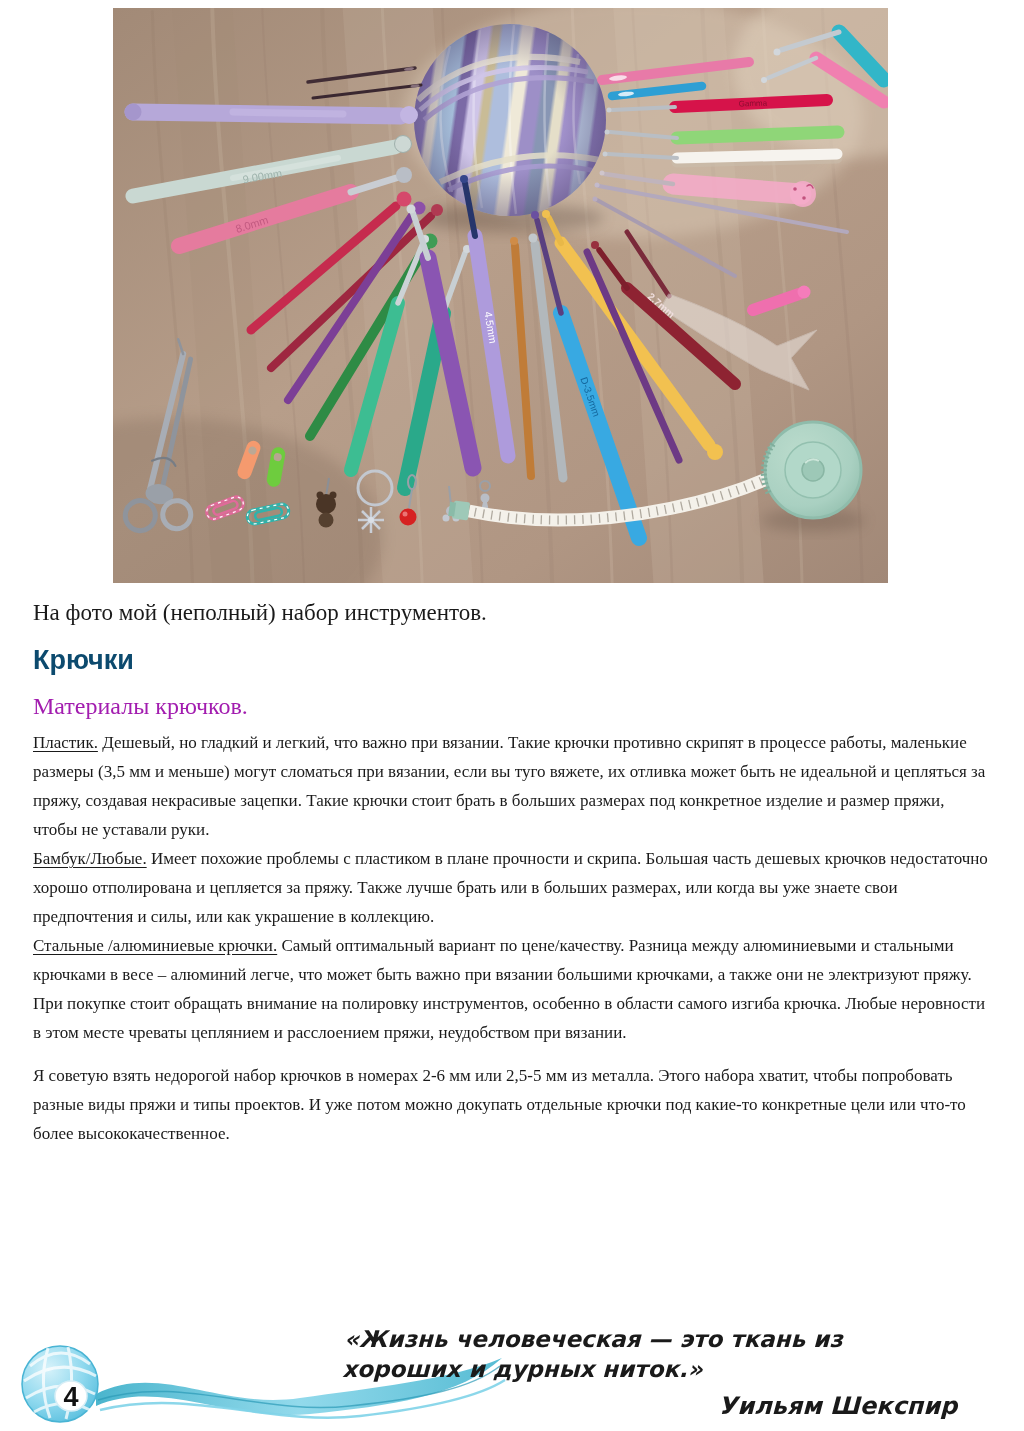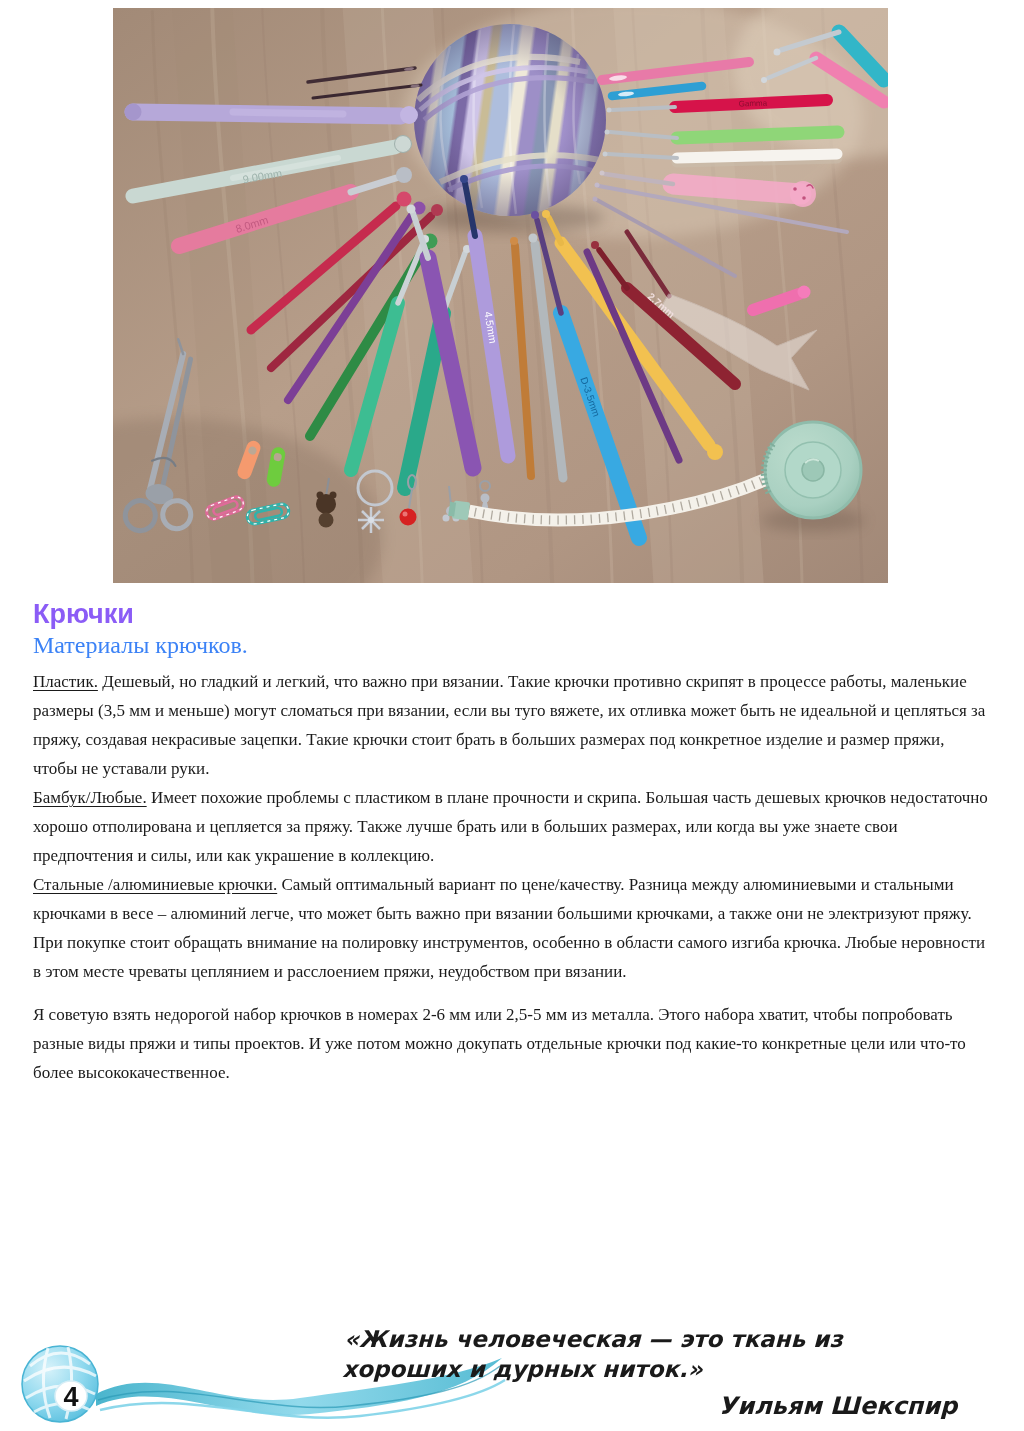--- a/index.html
+++ b/index.html
@@ -3,22 +3,22 @@
 <meta charset="utf-8">
 <style>
   html,body{margin:0;padding:0;}
   .page{position:relative;width:1024px;height:1431px;background:#ffffff;overflow:hidden;
         font-family:"Liberation Serif","DejaVu Serif",serif;color:#1a1a1a;}
   .photo-wrap{position:absolute;left:113px;top:8px;width:775px;height:575px;}
   .photo-wrap svg{display:block;width:100%;height:100%;}
   .content{position:absolute;left:33px;top:598px;width:957px;}
   .caption{font-size:23px;line-height:29px;margin:0 0 17px 0;}
   .h1{font-family:"Liberation Sans","DejaVu Sans",sans-serif;font-weight:bold;
-      font-size:27px;line-height:32px;margin:0 0 0 0;color:#8b5cf6;}
-  .sub{font-size:24px;line-height:30px;margin:0 0 7px 0;color:#3b82f6;}
+      font-size:27px;line-height:32px;margin:0 0 15px 0;color:#0c4a6e;}
+  .sub{font-size:24px;line-height:30px;margin:0 0 7px 0;color:#a21caf;}
   .body-p{font-size:17px;line-height:29px;margin:0;}
   .body-p .term{text-decoration:underline;text-underline-offset:3px;}
   .advice{margin-top:14px;}
   .footer-svg{position:absolute;left:10px;top:1336px;width:500px;height:96px;}
   .quote-block{position:absolute;left:345px;top:1324px;width:614px;
                font-family:"DejaVu Sans","Liberation Sans",sans-serif;font-style:italic;font-weight:bold;}
   .quote-text{font-size:23px;line-height:30px;transform:skewX(-4deg);}
   .quote-author{font-size:24px;text-align:right;margin-top:8px;transform:skewX(-4deg);}
   text{font-family:"Liberation Sans","DejaVu Sans",sans-serif;}
 </style>
@@ -360,20 +360,21 @@
       <text transform="translate(140,220) rotate(-17)" fill="#c25a80">8.0mm</text>
       <text transform="translate(374,320) rotate(81)" fill="#ffffff" font-size="10.5">4.5mm</text>
       <text transform="translate(474,390) rotate(71)" fill="#15679d" font-size="10">D-3.5mm</text>
       <text transform="translate(546,300) rotate(41)" fill="#f0dede" font-size="10" font-weight="bold">2.7mm</text>
       <text transform="translate(640,98) rotate(-2)" fill="#8c0c30" font-size="8">Gamma</text>
     </g>
   </svg>
   </div>
 
   <div class="content">
+    <p class="caption">На фото мой (неполный) набор инструментов.</p>
     <h1 class="h1">Крючки</h1>
     <p class="sub">Материалы крючков.</p>
 
     <p class="body-p"><span class="term">Пластик.</span> <span>Дешевый, но гладкий и легкий, что важно при вязании. Такие крючки противно скрипят в процессе работы, маленькие размеры (3,5 мм и меньше) могут сломаться при вязании, если вы туго вяжете, их отливка может быть не идеальной и цепляться за пряжу, создавая некрасивые зацепки. Такие крючки стоит брать в больших размерах под конкретное изделие и размер пряжи, чтобы не уставали руки.</span></p>
 
     <p class="body-p"><span class="term">Бамбук/Любые.</span> <span>Имеет похожие проблемы с пластиком в плане прочности и скрипа. Большая часть дешевых крючков недостаточно хорошо отполирована и цепляется за пряжу. Также лучше брать или в больших размерах, или когда вы уже знаете свои предпочтения и силы, или как украшение в коллекцию.</span></p>
 
     <p class="body-p"><span class="term">Стальные /алюминиевые крючки.</span> <span>Самый оптимальный вариант по цене/качеству. Разница между алюминиевыми и стальными крючками в весе – алюминий легче, что может быть важно при вязании большими крючками, а также они не электризуют пряжу. При покупке стоит обращать внимание на полировку инструментов, особенно в области самого изгиба крючка. Любые неровности в этом месте чреваты цеплянием и расслоением пряжи, неудобством при вязании.</span></p>
 
     <p class="body-p advice">Я советую взять недорогой набор крючков в номерах 2-6 мм или 2,5-5 мм из металла. Этого набора хватит, чтобы попробовать разные виды пряжи и типы проектов. И уже потом можно докупать отдельные крючки под какие-то конкретные цели или что-то более высококачественное.</p>

